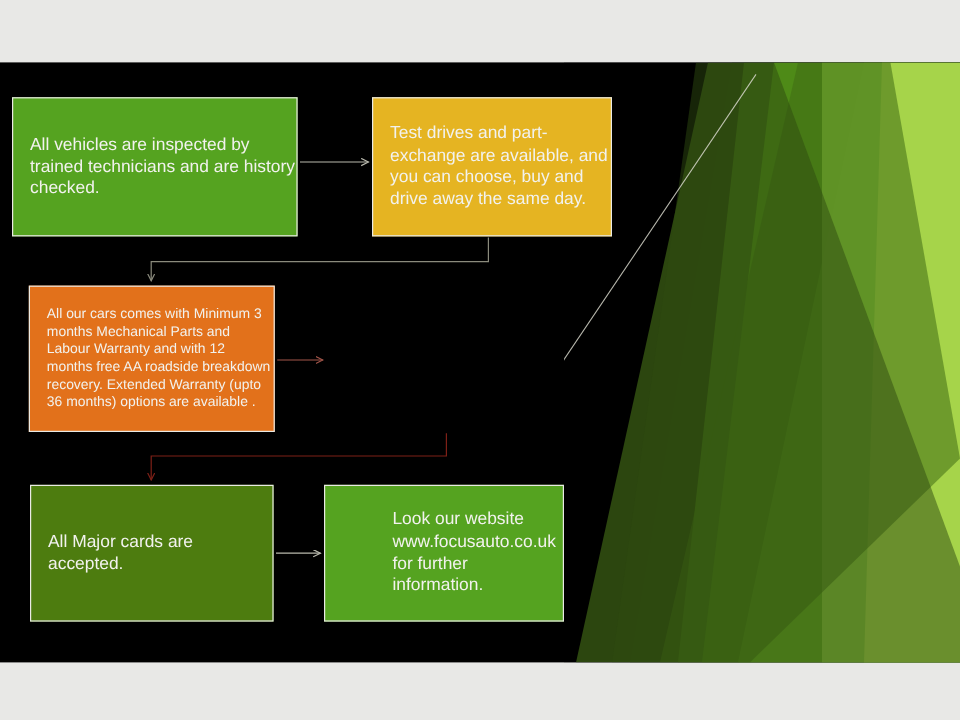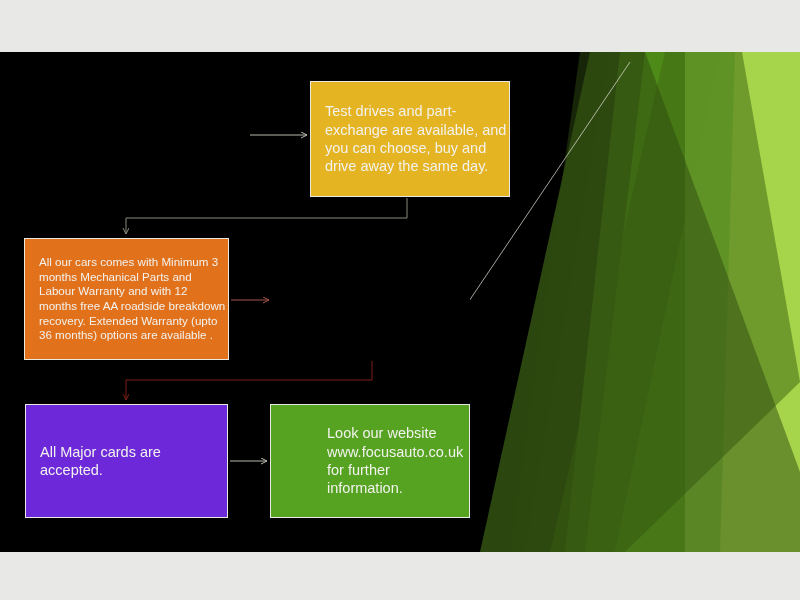--- a/index.html
+++ b/index.html
@@ -66,21 +66,21 @@
 
   #box-testdrive  { left: 310px; top: 29px;  width: 200px; height: 116px; background:#e5b422; }
   #box-testdrive .txt { font-size: 14.5px; }
 
   #box-warranty   { left: 24px;  top: 186px; width: 205px; height: 122px; background:#e2711b; }
   #box-warranty .txt { font-size: 11.6px; }
 
   #box-hpi        { left: 272px; top: 186px; width: 200px; height: 122px; background:#d63016; }
   #box-hpi .txt { font-size: 14.5px; }
 
-  #box-cards      { left: 25px;  top: 352px; width: 203px; height: 114px; background:#6d28d9; }
+  #box-cards      { left: 25px;  top: 352px; width: 203px; height: 114px; background:#4d7c0f; }
   #box-cards .txt { font-size: 14.5px; }
 
   #box-website    { left: 270px; top: 352px; width: 200px; height: 114px; background:#55a320; }
   #box-website .txt { font-size: 14.5px; margin-left: 42px; }
 
   
   #connectors {
     position: absolute;
     left: 0; top: 0;
     width: 800px; height: 500px;
@@ -143,20 +143,23 @@
 
       <g>
         <path d="M372,309 L372,328 L126,328 L126,348" fill="none" stroke="#7e2017" stroke-width="1" marker-end="url(#ah-darkred)"></path>
       </g>
 
       <g>
         <line x1="230" y1="409" x2="267" y2="409" stroke="#b9b9ad" stroke-width="1" marker-end="url(#ah-gray)"></line>
       </g>
     </svg>
 
+    <div class="box" id="box-inspection">
+      <div class="txt">All vehicles are inspected by trained technicians and are history checked.</div>
+    </div>
 
     <div class="box" id="box-testdrive">
       <div class="txt">Test drives and part-exchange are available, and you can choose, buy and drive away the same day.</div>
     </div>
 
     <div class="box" id="box-warranty">
       <div class="txt">All our cars comes with Minimum 3 months Mechanical Parts and Labour Warranty and with 12 months free AA roadside breakdown recovery. Extended Warranty (upto 36 months) options are available .</div>
     </div>
 
 

